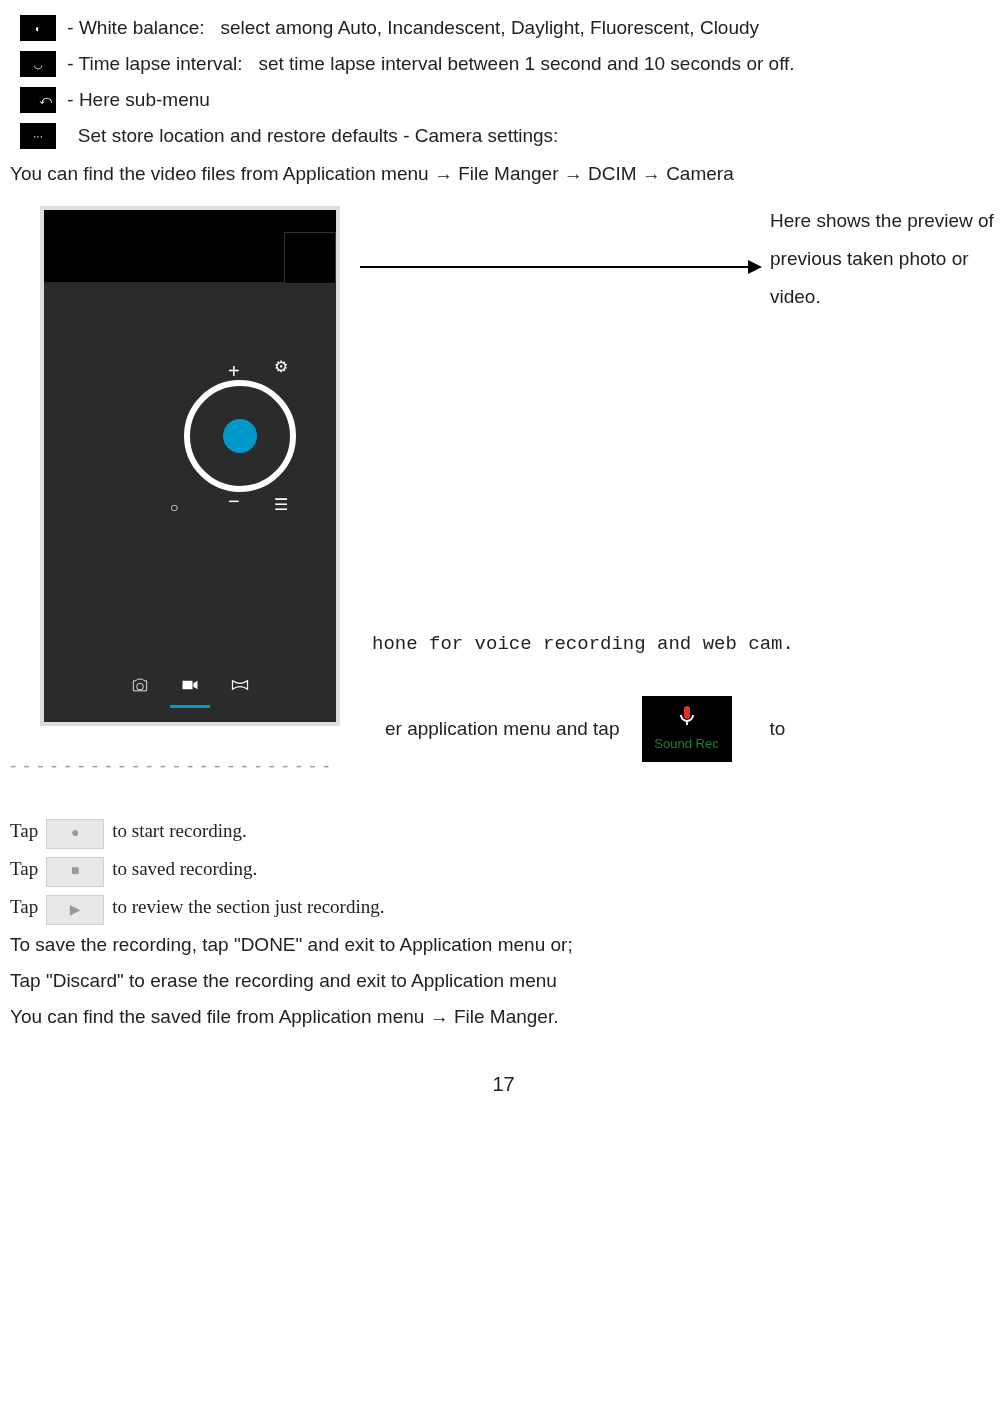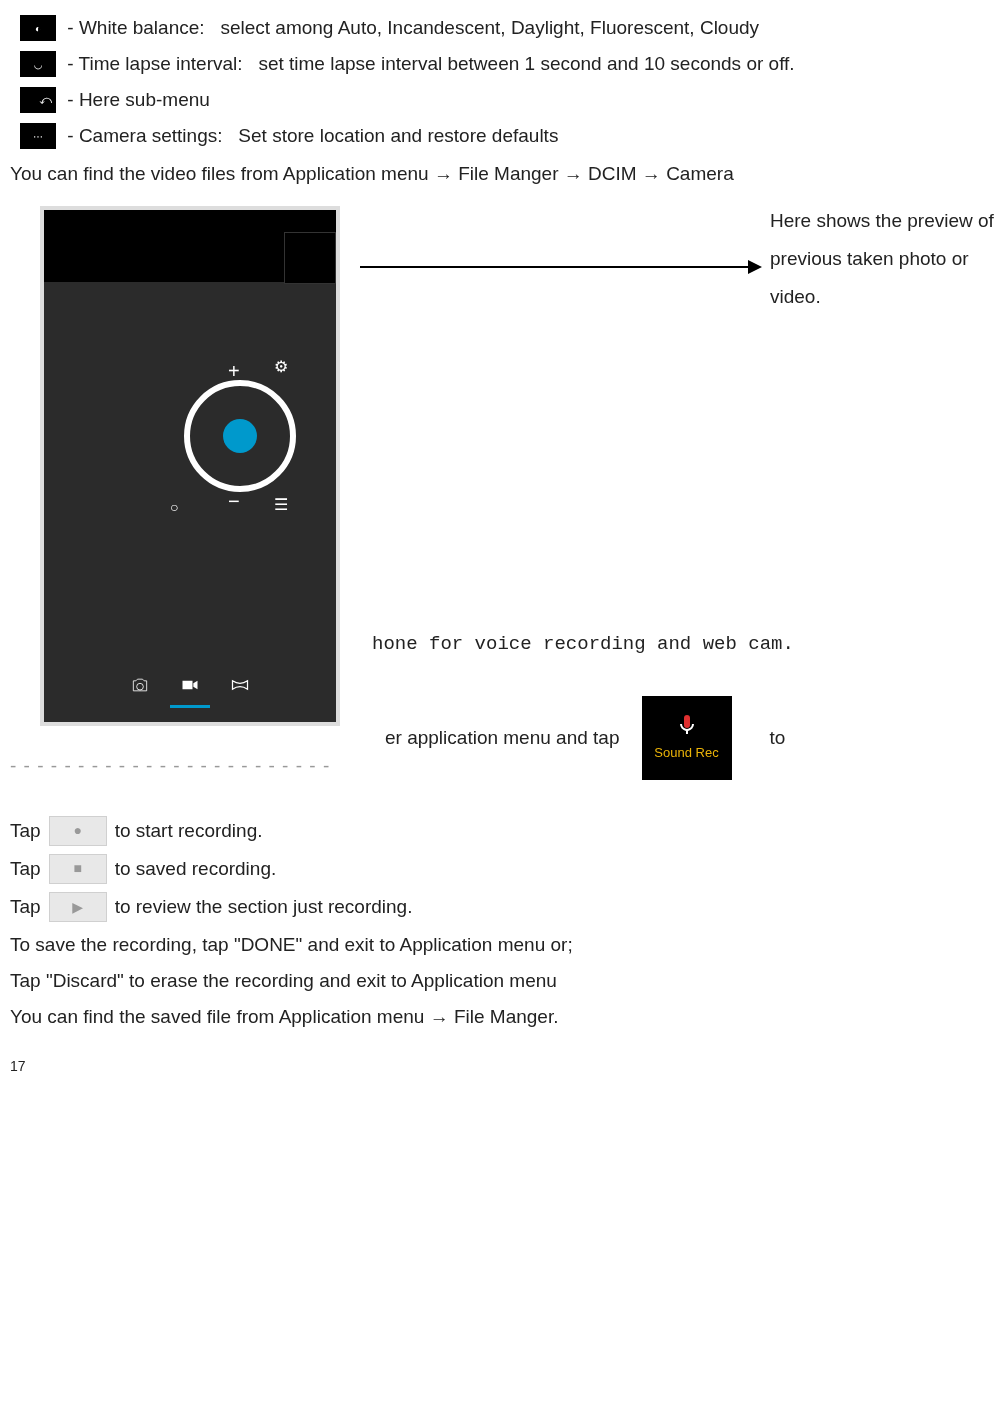--- a/index.html
+++ b/index.html
@@ -194,51 +194,52 @@
     color: #999;
     margin-top: -18px;
     font-size: 19px;
   }
   .sound-rec-icon {
     display: inline-flex;
     flex-direction: column;
     align-items: center;
     justify-content: center;
     width: 90px;
-    height: 84px;
-    background: #000;
-    color: #eab308;
+    height: 66px;
+    background: #000;
+    color: #15803d;
     font-size: 13px;
     gap: 2px;
   }
   .sound-rec-icon svg {
     width: 24px;
     height: 28px;
   }
   .tap-row {
     display: flex;
-    align-items: center;
+    align-items: flex-end;
     gap: 8px;
     margin: 0 0 2px 0;
+    font-family: Liberation Serif, serif;
   }
   .gray-btn {
     display: inline-flex;
     width: 56px;
     height: 28px;
     background: #e8e8e8;
     border: 1px solid #d0d0d0;
     align-items: center;
     justify-content: center;
     font-size: 14px;
     color: #999;
   }
   .page-num {
-    text-align: left;
-    margin-top: 18px;
-    font-size: 14px;
+    text-align: center;
+    margin-top: 30px;
+    font-size: 20px;
   }
 </style>
 </head>
 <body>
 
 <div class="indent-line">
   <span class="icon-box">
     <span class="icon-inner-dots">◐</span>
   </span>
   <span> - White balance:</span>
@@ -257,22 +258,22 @@
   <span class="icon-box">
     <span class="icon-inner-dots" style="font-size:12px;right:4px;left:auto;transform:translateY(-50%);">⤺</span>
   </span>
   <span> - Here sub-menu</span>
 </div>
 
 <div class="indent-line">
   <span class="icon-box">
     <span class="icon-inner-dots">⋯</span>
   </span>
+  <span>   Set store location and restore defaults</span>
   <span> - Camera settings:</span>
-  <span>   Set store location and restore defaults</span>
 </div>
 
 <div style="margin-top:2px;">You can find the video files from Application menu → File Manger → DCIM → Camera</div>
 
 <div class="screenshot-area">
   <div class="phone-shot">
     <div class="phone-status"></div>
     <div class="phone-preview-strip">
       <div class="preview-thumb"></div>
     </div>

